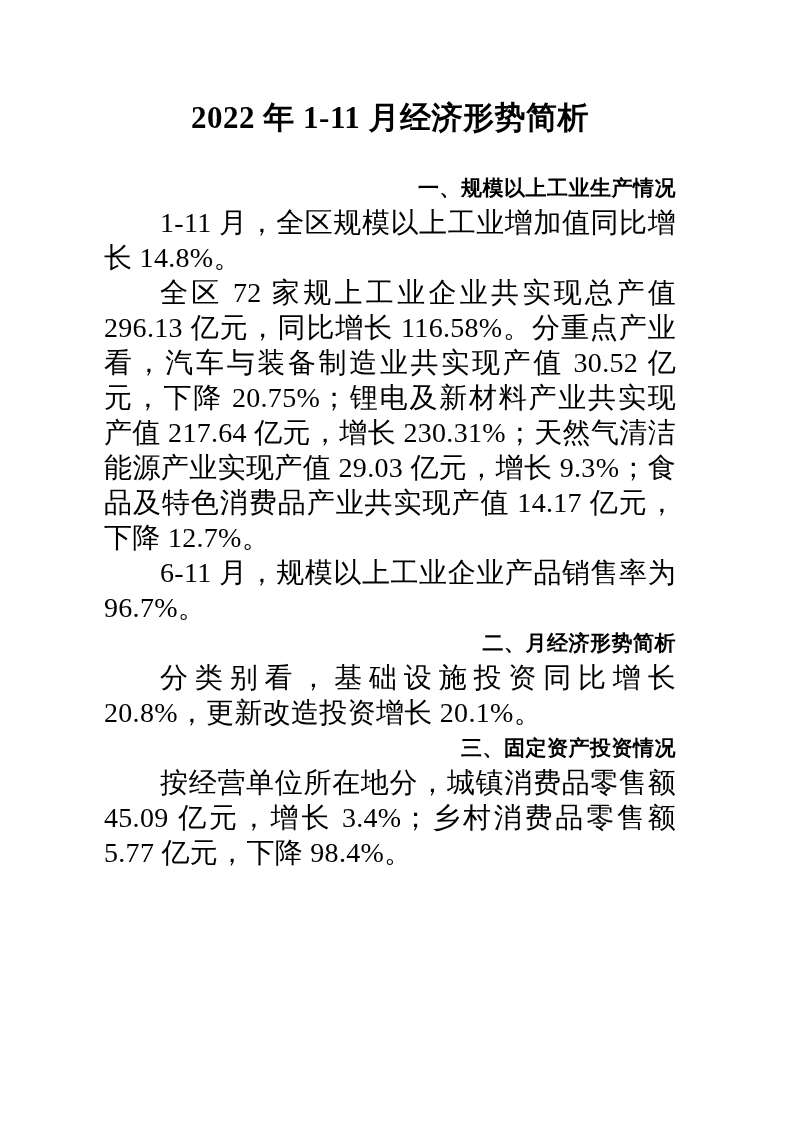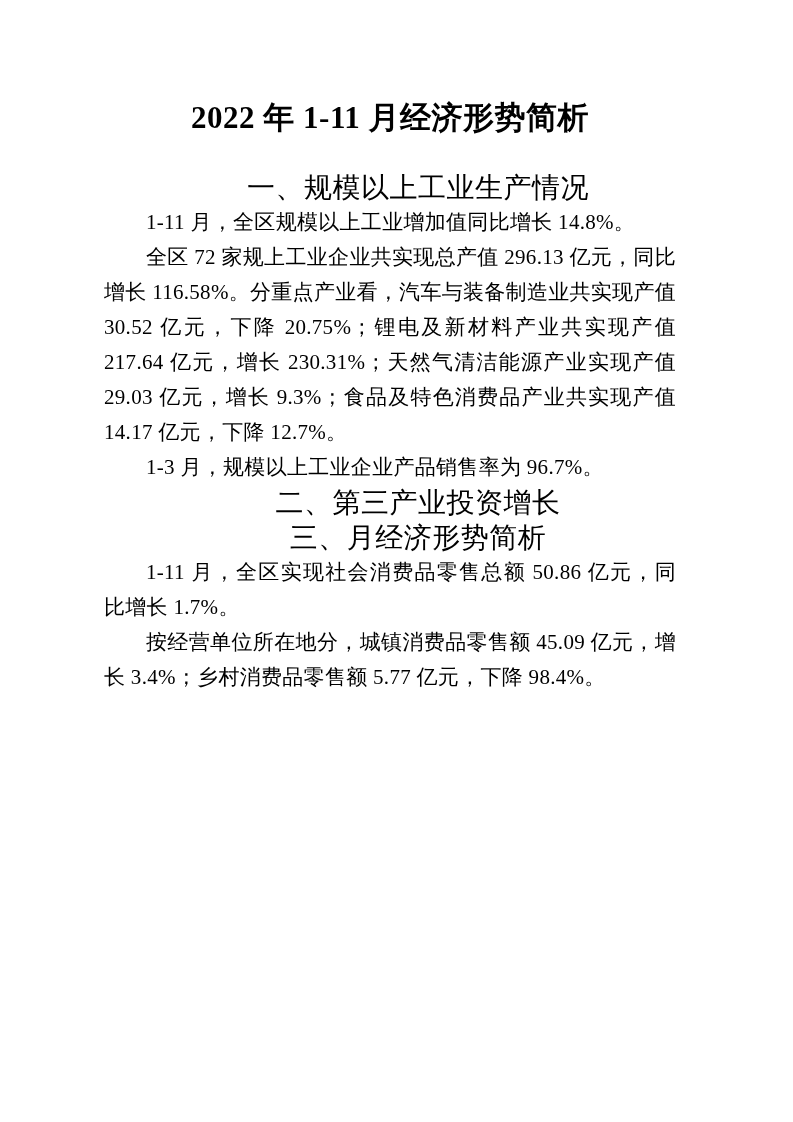--- a/index.html
+++ b/index.html
@@ -25,46 +25,46 @@
     line-height: 48px;
     font-weight: 700;
     text-align: center;
     letter-spacing: 0.5px;
     font-family: "Liberation Serif", "DejaVu Serif", serif;
     margin-bottom: 28px;
     white-space: nowrap;
   }
   .sec-heading {
     font-family: "Liberation Sans", "DejaVu Sans", sans-serif;
-    font-weight: 400;
-    font-size: 28px;
+    font-weight: 700;
+    font-size: 21px;
     line-height: 35px;
     text-indent: 2em;
-    text-align: center;
+    text-align: right;
     letter-spacing: 0.5px;
   }
   .para {
-    font-size: 21px;
+    font-size: 28px;
     line-height: 35px;
     text-indent: 2em;
     text-align: justify;
     text-align-last: left;
     letter-spacing: 0.3px;
   }
 </style>
 </head>
 <body>
 
 <div class="page">
   <div class="inner">
     <h1 class="doc-title">2022 年 1-11 月经济形势简析</h1>
     <main>
         <h2 class="sec-heading">一、规模以上工业生产情况</h2>
         <p class="para">1-11 月，全区规模以上工业增加值同比增长 14.8%。</p>
         <p class="para">全区 72 家规上工业企业共实现总产值 296.13 亿元，同比增长 116.58%。分重点产业看，汽车与装备制造业共实现产值 30.52 亿元，下降 20.75%；锂电及新材料产业共实现产值 217.64 亿元，增长 230.31%；天然气清洁能源产业实现产值 29.03 亿元，增长 9.3%；食品及特色消费品产业共实现产值 14.17 亿元，下降 12.7%。</p>
-        <p class="para">1-3 月，规模以上工业企业产品销售率为 96.7%。</p>
-        <h2 class="sec-heading">二、第三产业投资增长</h2>
-        <h2 class="sec-heading">三、月经济形势简析</h2>
-        <p class="para">1-11 月，全区实现社会消费品零售总额 50.86 亿元，同比增长 1.7%。</p>
+        <p class="para">6-11 月，规模以上工业企业产品销售率为 96.7%。</p>
+        <h2 class="sec-heading">二、月经济形势简析</h2>
+        <p class="para">分类别看，基础设施投资同比增长 20.8%，更新改造投资增长 20.1%。</p>
+        <h2 class="sec-heading">三、固定资产投资情况</h2>
         <p class="para">按经营单位所在地分，城镇消费品零售额 45.09 亿元，增长 3.4%；乡村消费品零售额 5.77 亿元，下降 98.4%。</p>
       </main>
   </div>
 </div>
 
 </body></html>

